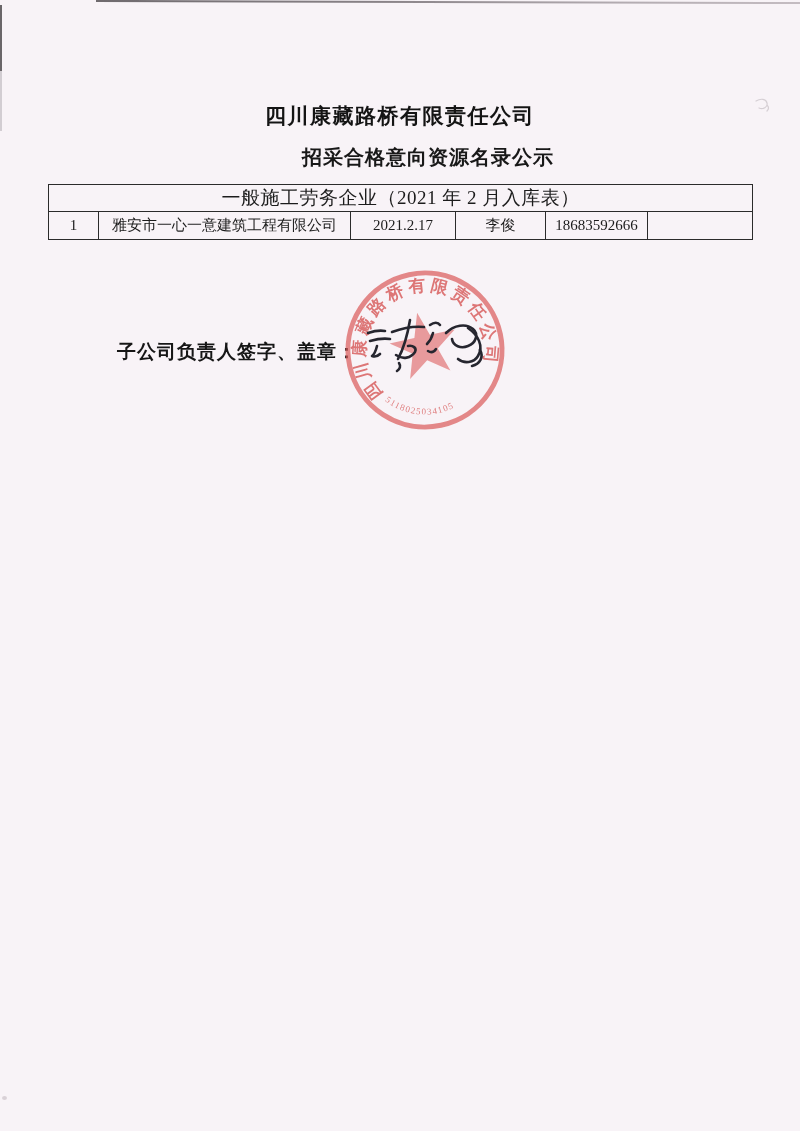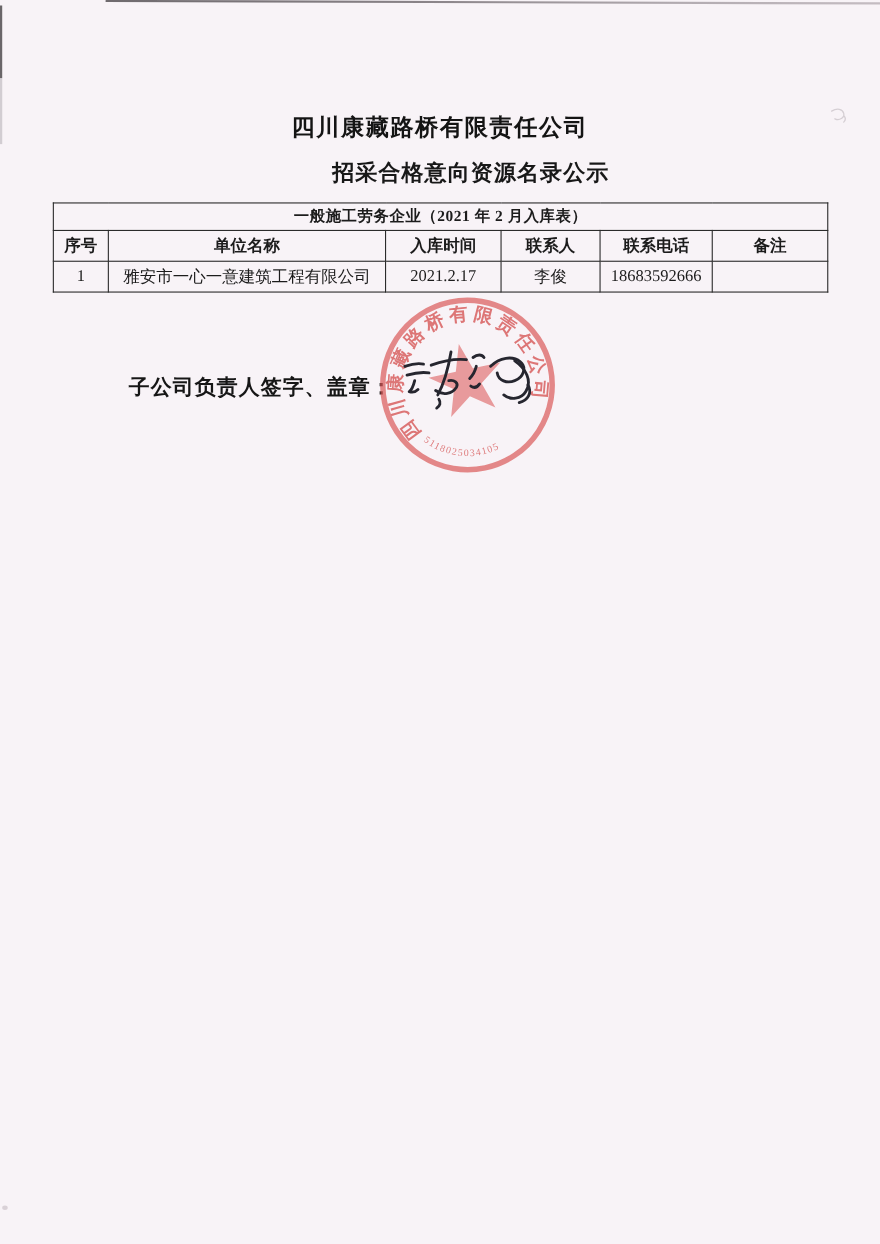--- a/index.html
+++ b/index.html
@@ -48,21 +48,21 @@
   .doc-table{
     position:absolute;left:48px;top:184px;width:704px;
     border-collapse:collapse;table-layout:fixed;
     color:#1c1c1c;
   }
   .doc-table td{
     border:1.6px solid #2b2b2b;
     text-align:center;vertical-align:middle;
     padding:0;overflow:hidden;white-space:nowrap;
   }
-  .caption-cell{height:24px;font-size:14px;font-weight:bold;letter-spacing:.5px;}
+  .caption-cell{height:24px;font-size:19px;font-weight:normal;letter-spacing:.5px;}
   .head-row td{height:27px;font-size:15px;font-weight:bold;}
   .data-row td{height:27px;font-size:15px;}
   
   .sig-label{
     position:absolute;left:117px;top:339px;
     font-size:19px;font-weight:600;letter-spacing:1px;color:#161616;
     z-index:4;
   }
   
   .stamp-svg{
@@ -96,28 +96,20 @@
       <col style="width:252px">
       <col style="width:105px">
     <col style="width:90px">
       <col style="width:102px">
       <col style="width:105px">
   </colgroup>
   <tbody>
     <tr>
       <td colspan="6" class="caption-cell">一般施工劳务企业（2021 年 2 月入库表）</td>
     </tr>
-    <tr class="head-row">
-      <td>序号</td>
-      <td>单位名称</td>
-      <td>入库时间</td>
-      <td>联系人</td>
-      <td>联系电话</td>
-      <td>备注</td>
-    </tr>
     <tr class="data-row">
       <td>1</td>
       <td>雅安市一心一意建筑工程有限公司</td>
       <td>2021.2.17</td>
       <td>李俊</td>
       <td>18683592666</td>
       <td></td>
     </tr>
   </tbody>
 </table>

